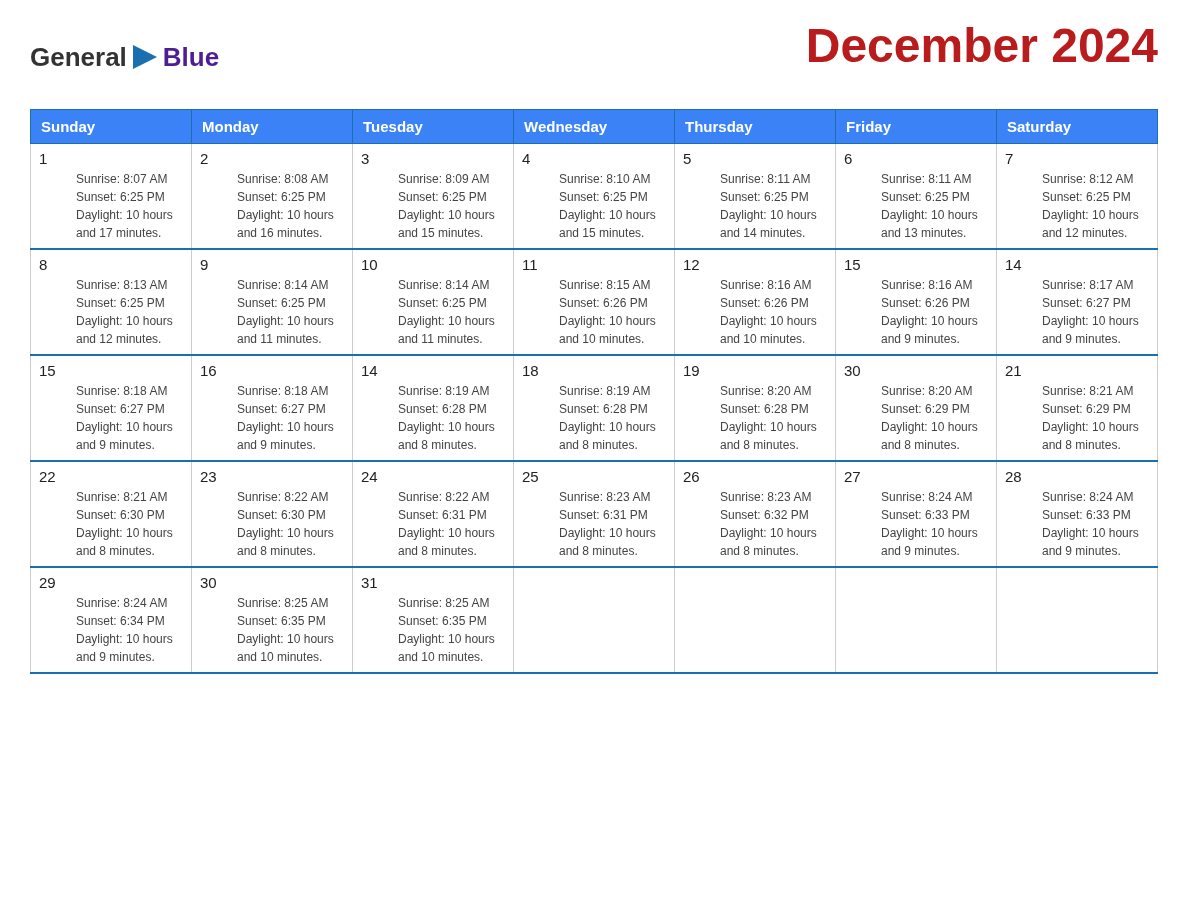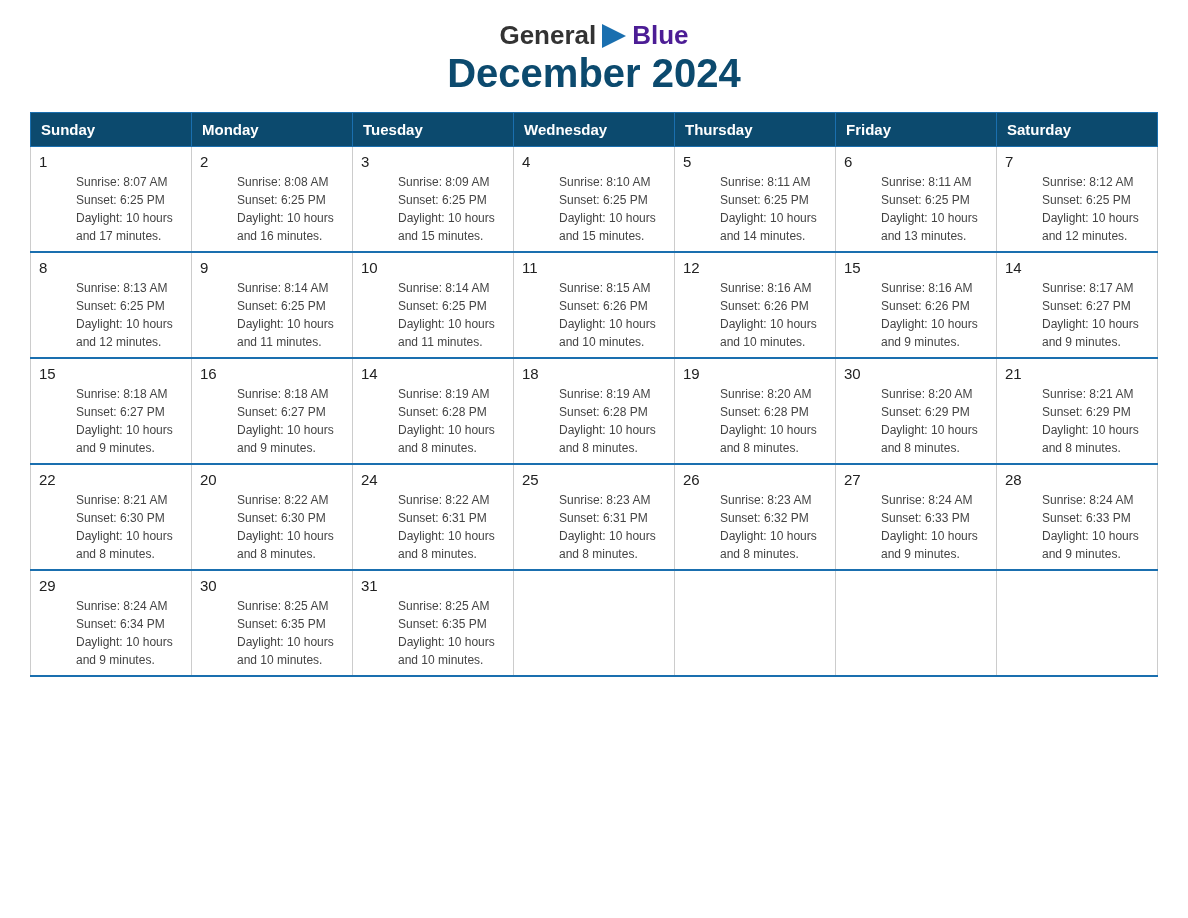--- a/index.html
+++ b/index.html
@@ -6,54 +6,53 @@
     body {
       font-family: Arial, sans-serif;
       background: #fff;
       padding: 20px 30px;
       width: 1188px;
       min-height: 918px;
     }
     .header-area {
       display: flex;
       justify-content: space-between;
-      align-items: center;
-      margin-bottom: 17px;
-      flex-direction: column;
+      align-items: flex-end;
+      margin-bottom: 36px;
     }
     .logo {
       display: flex;
       align-items: center;
       gap: 4px;
     }
     .logo-icon {
       width: 28px;
       height: 28px;
     }
     .title-area {
       text-align: right;
     }
     .calendar-title {
-      font-size: 40px;
+      font-size: 48px;
       font-weight: bold;
-      color: #0c4a6e;
+      color: #b91c1c;
       line-height: 1.1;
     }
     .calendar-subtitle {
       font-size: 20px;
       color: #555;
       margin-top: 6px;
     }
     table {
       width: 100%;
       border-collapse: collapse;
       table-layout: fixed;
     }
     thead th {
-      background: #0c4a6e;
+      background: #3b82f6;
       color: #fff;
       font-size: 15px;
       font-weight: bold;
       padding: 8px 10px;
       text-align: left;
       border: 1px solid #1a6faf;
     }
     tbody td {
       vertical-align: top;
       padding: 6px 8px;
@@ -199,21 +198,21 @@
           <div class="day-num">21</div>
         <div class="day-info">Sunrise: 8:21 AM<br>Sunset: 6:29 PM<br>Daylight: 10 hours and 8 minutes.</div>
         </td>
       </tr>
       <tr>
         <td>
           <div class="day-num">22</div>
         <div class="day-info">Sunrise: 8:21 AM<br>Sunset: 6:30 PM<br>Daylight: 10 hours and 8 minutes.</div>
         </td>
         <td>
-          <div class="day-num">20</div>
+          <div class="day-num">23</div>
         <div class="day-info">Sunrise: 8:22 AM<br>Sunset: 6:30 PM<br>Daylight: 10 hours and 8 minutes.</div>
         </td>
         <td>
           <div class="day-num">24</div>
         <div class="day-info">Sunrise: 8:22 AM<br>Sunset: 6:31 PM<br>Daylight: 10 hours and 8 minutes.</div>
         </td>
         <td>
           <div class="day-num">25</div>
         <div class="day-info">Sunrise: 8:23 AM<br>Sunset: 6:31 PM<br>Daylight: 10 hours and 8 minutes.</div>
         </td>

